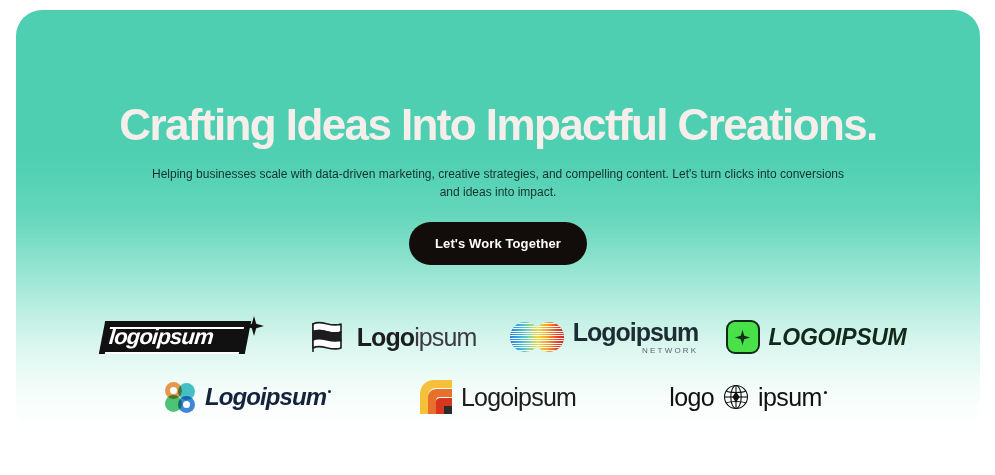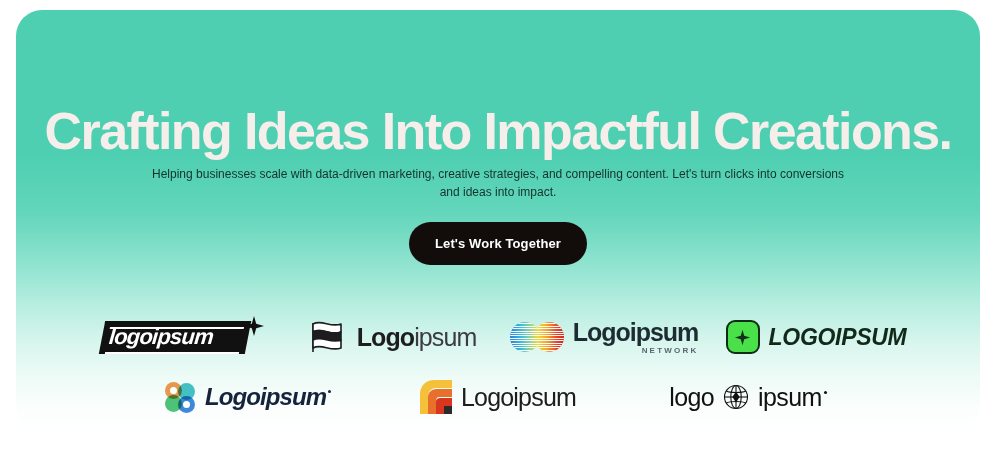--- a/index.html
+++ b/index.html
@@ -43,21 +43,21 @@
     overflow: hidden;
   }
 
   
   .headline {
     position: absolute;
     left: 0;
     top: 55px;
     width: 964px;
     text-align: center;
-    font-size: 52px;
+    font-size: 44px;
     line-height: 62px;
     font-weight: 700;
     letter-spacing: -1.6px;
     color: #f6eeea;
     white-space: nowrap;
   }
 
   
   .subtitle {
     position: absolute;
@@ -185,21 +185,21 @@
   .lg3 .txtblock { display: flex; flex-direction: column; }
   .lg3 .label {
     font-size: 25px;
     font-weight: 700;
     letter-spacing: -1px;
     color: #1d2b33;
     line-height: 26px;
   }
   .lg3 .sub {
     font-size: 8px;
-    font-weight: 700;
+    font-weight: 400;
     letter-spacing: 2.2px;
     color: #58666e;
     text-align: right;
     margin-top: 1px;
   }
   .gradmark {
     position: relative;
     width: 54px;
     height: 30px;
   }

